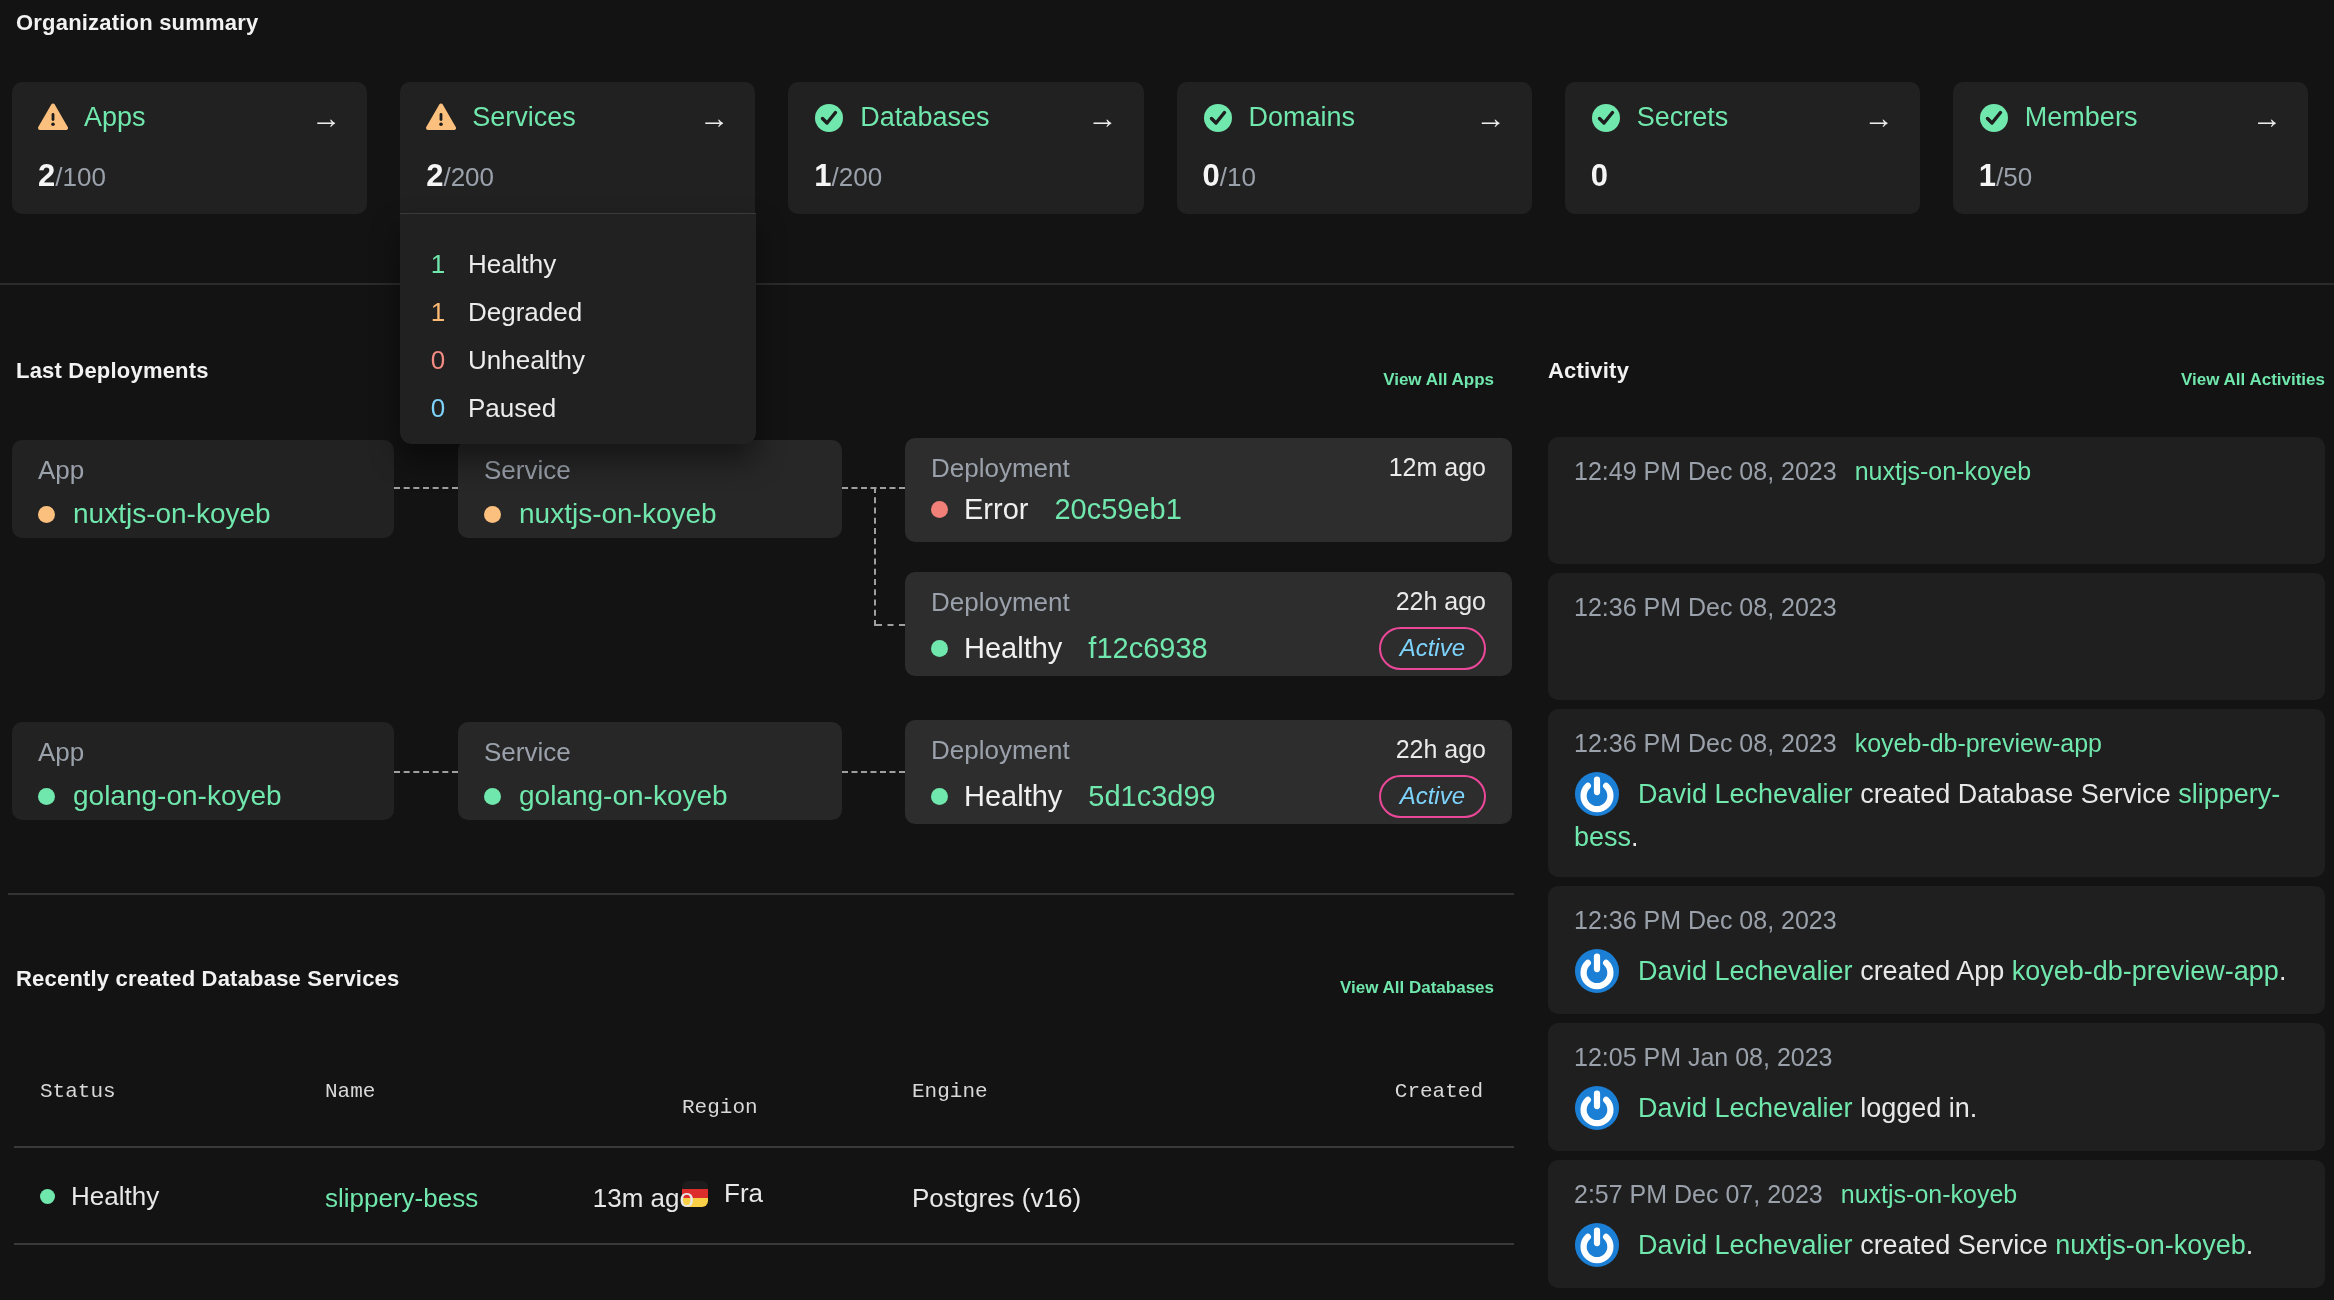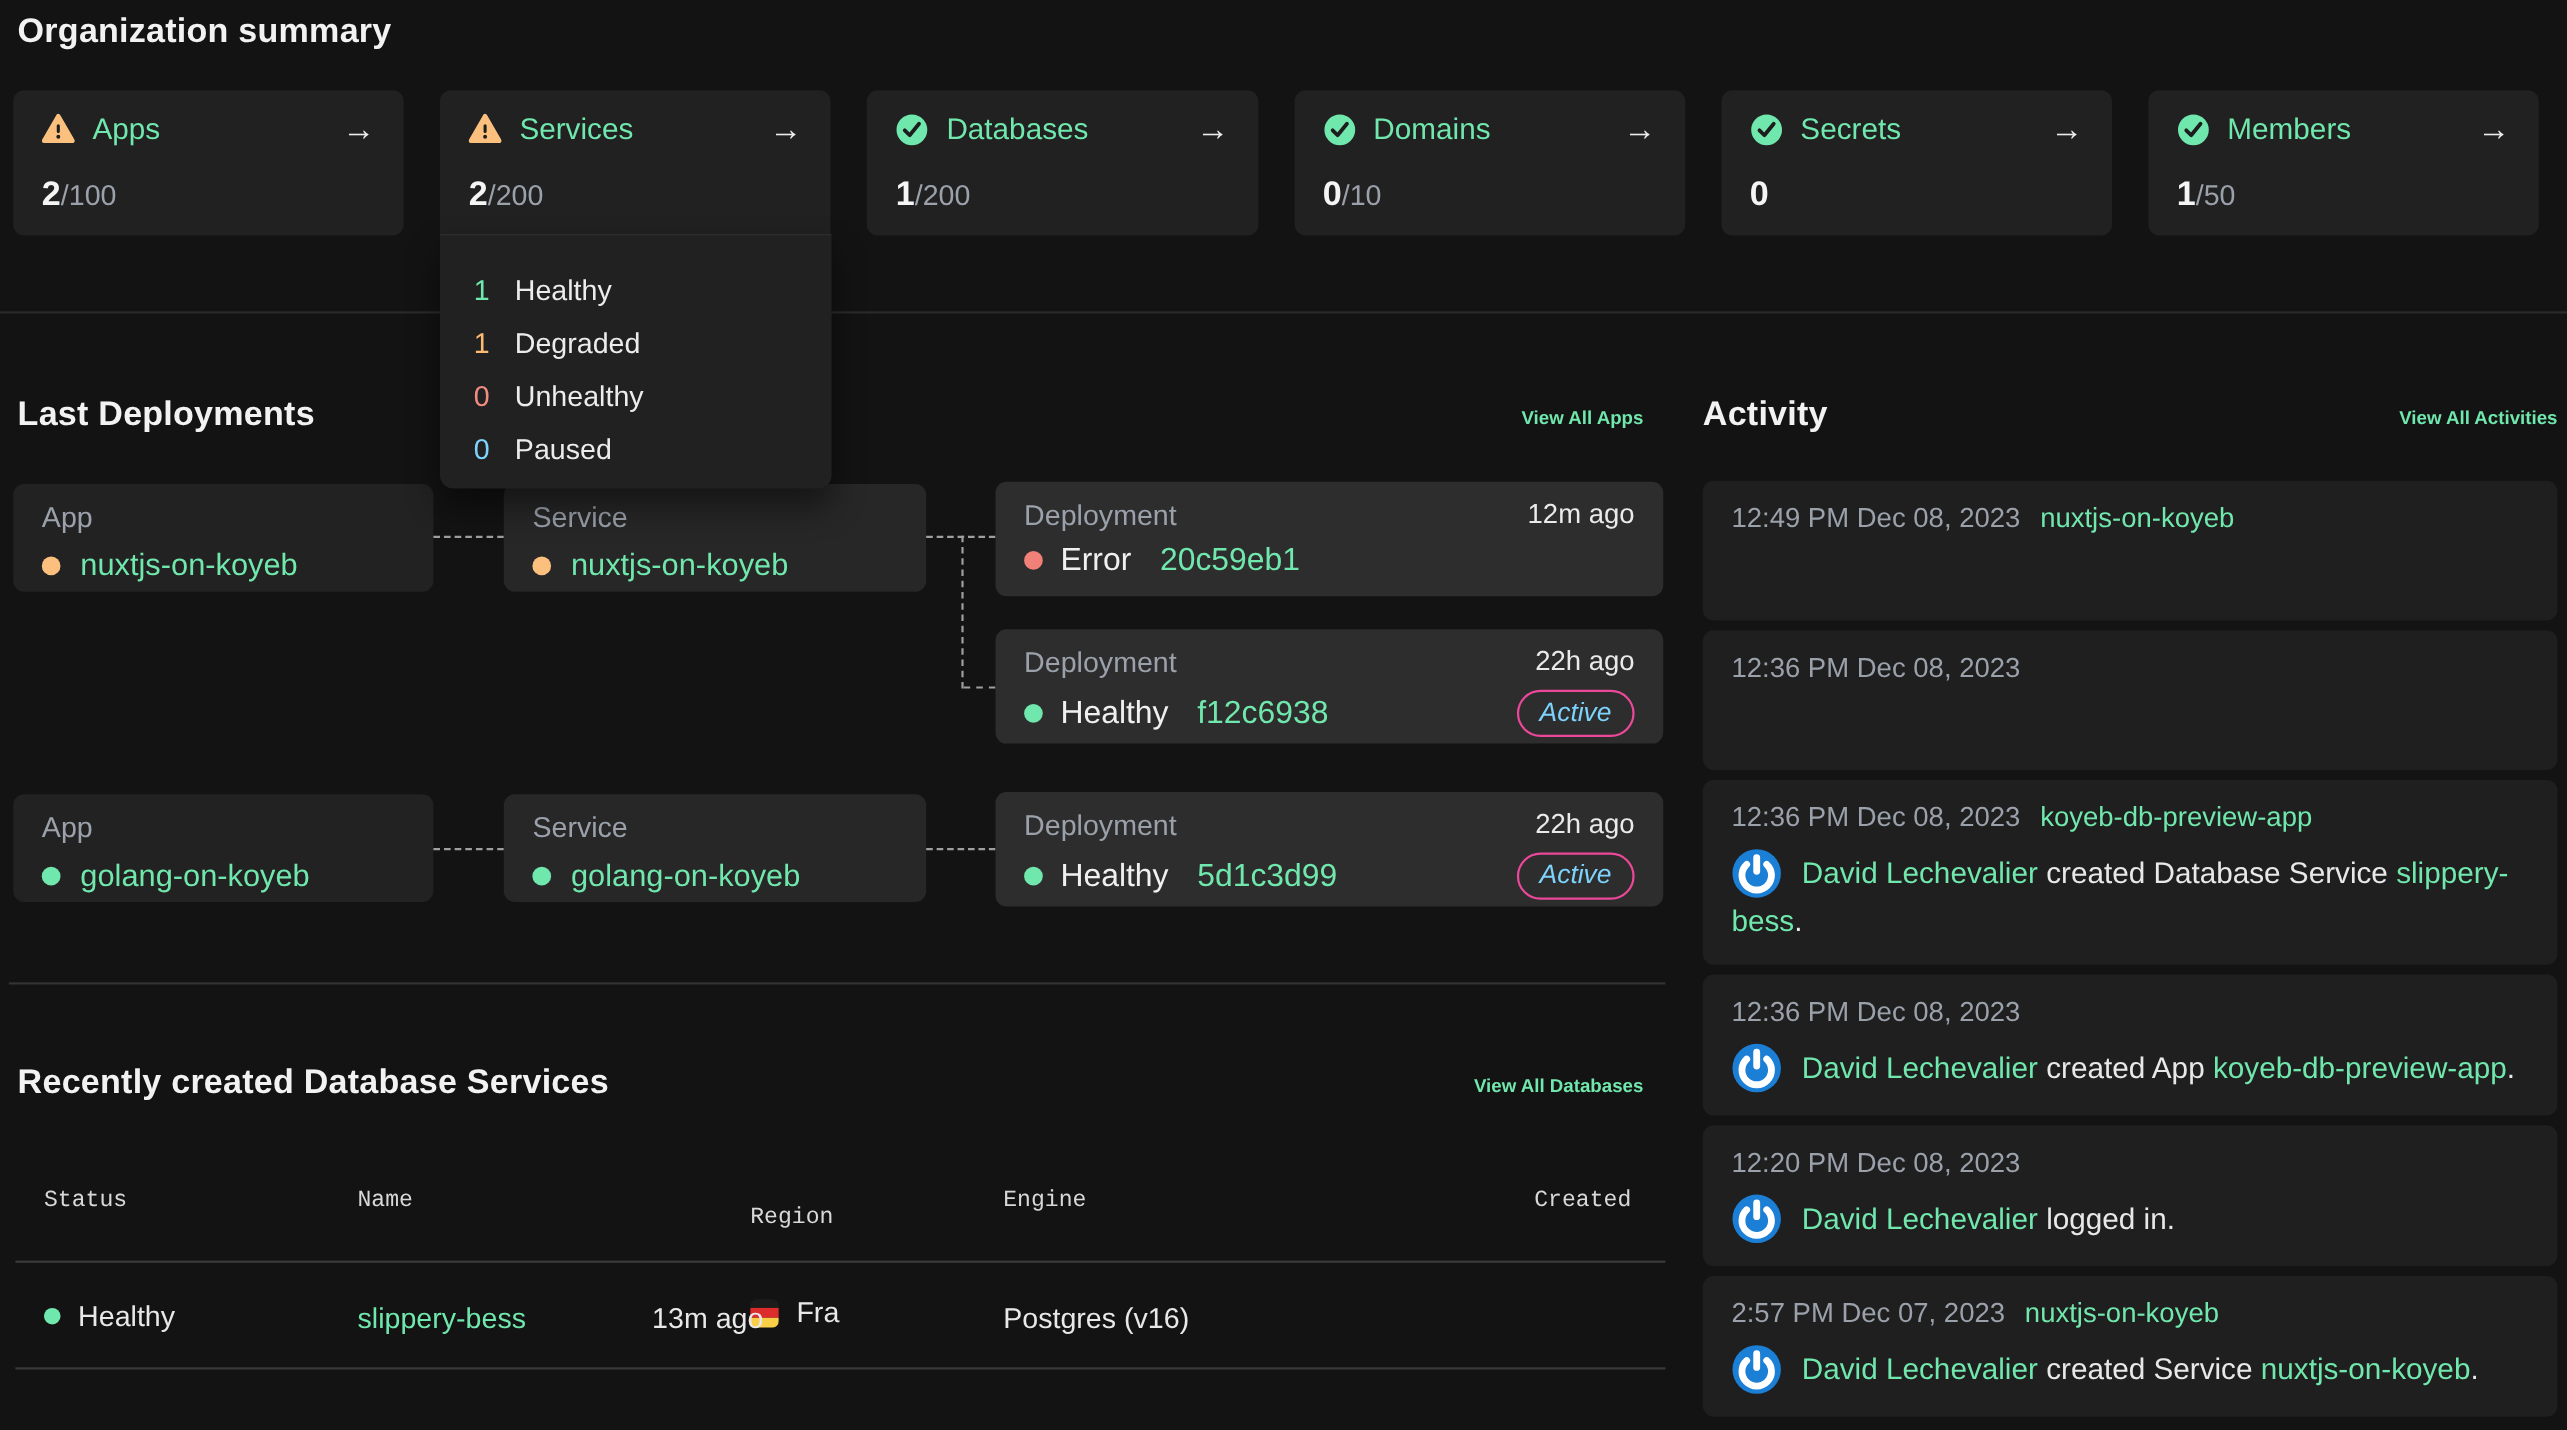--- a/index.html
+++ b/index.html
@@ -2,21 +2,21 @@
 <html><head>
 <meta charset="utf-8">
 <style>
   html,body{margin:0;padding:0;background:#0f0f0f;}
   #root{
     position:relative;width:2334px;height:1300px;overflow:hidden;
     background:#131313;color:#e8e8e8;
     font-family:"Liberation Sans", sans-serif;
   }
   .abs{position:absolute;box-sizing:border-box;}
-  h1,h2{margin:0;font-weight:700;color:#f2f2f2;font-size:31px;letter-spacing:.2px;}
+  h1,h2{margin:0;font-weight:700;color:#f2f2f2;font-size:22px;letter-spacing:.2px;}
 
   
   .summary-row{left:12px;top:82px;width:2296px;height:132px;display:flex;gap:33px;}
   .sum-card{flex:1;background:#212121;border-radius:10px;padding:20px 26px;
     display:flex;flex-direction:column;justify-content:space-between;cursor:pointer;}
   .sum-card.open{border-radius:10px 10px 0 0;}
   .sum-head{display:flex;align-items:center;gap:16px;}
   .sum-label{color:#70e7ac;font-size:27px;}
   .arrow{margin-left:auto;color:#ececec;font-size:30px;line-height:1;}
   .sum-value-row{font-size:31px;font-weight:700;color:#f5f5f5;}
@@ -363,21 +363,21 @@
       </div>
       <div class="act-body">
         <span class="act-icon"><svg viewBox="0 0 48 48">
               <use href="#ic-avatar"></use>
             </svg></span><span class="grn">David Lechevalier</span><span> created App </span><span class="grn">koyeb-db-preview-app</span><span>.</span>
       </div>
     </div>
 
     <div class="act-card">
       <div class="act-line1">
-        <span>12:20 PM Dec 08, 2023</span>
+        <span>12:05 PM Jan 08, 2023</span>
       </div>
       <div class="act-body">
         <span class="act-icon"><svg viewBox="0 0 48 48">
               <use href="#ic-avatar"></use>
             </svg></span><span class="grn">David Lechevalier</span><span> logged in.</span>
       </div>
     </div>
 
     <div class="act-card">
       <div class="act-line1">

